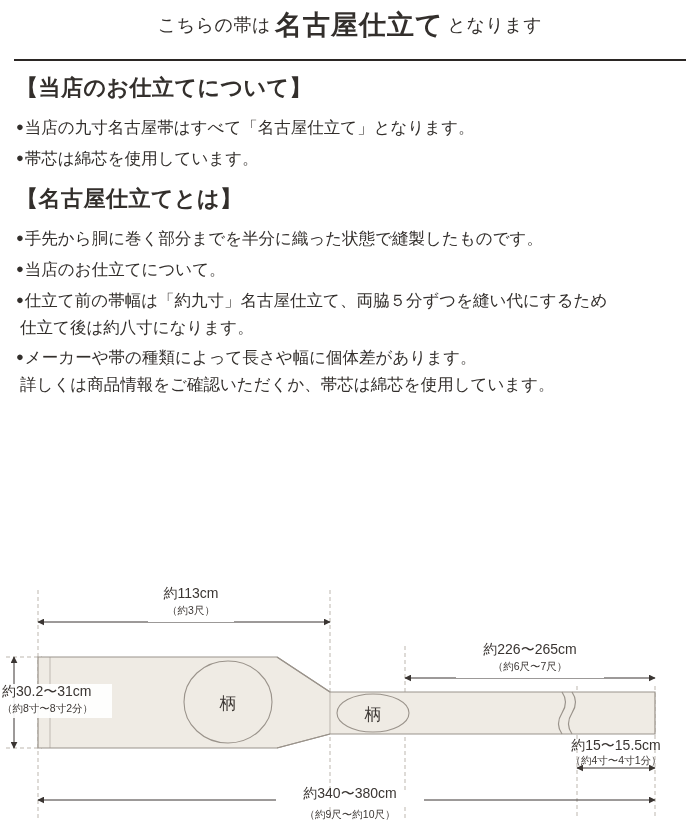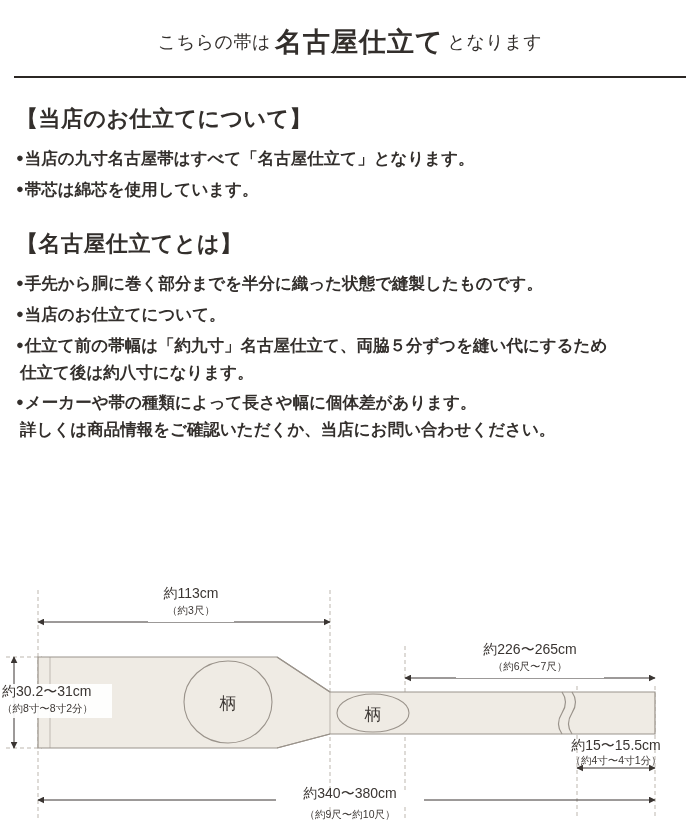--- a/index.html
+++ b/index.html
@@ -10,21 +10,21 @@
   body {
     width: 700px; height: 840px;
     font-family: "Liberation Serif", "DejaVu Serif", serif;
     color: #332f2c;
     position: relative;
     overflow: hidden;
   }
 
   
   .header {
-    padding-top: 24px;
+    padding-top: 7px;
     text-align: center;
     border-bottom: 2px solid #2b2724;
     padding-bottom: 16px;
     margin: 0 14px;
   }
   .header .small {
     font-size: 18px;
     letter-spacing: 0.5px;
     vertical-align: middle;
   }
@@ -35,30 +35,29 @@
     vertical-align: middle;
     padding: 0 4px;
   }
 
   
   .section { margin: 0 16px; }
   .sec-title {
     font-size: 22px;
     font-weight: bold;
     letter-spacing: 0.5px;
-    margin-top: 26px;
+    margin-top: 12px;
     margin-bottom: 12px;
   }
   .bullet-list { margin: 0; padding: 0; list-style: none; }
   .bullet-list li {
     font-size: 16.5px;
     line-height: 1.62;
     margin-bottom: 4px;
     position: relative;
-    font-weight: bold;
   }
   .bullet-list li .mark {
     font-size: 13px;
     vertical-align: 2px;
     margin-right: 1px;
   }
   .bullet-list li .cont {
     display: block;
     margin-left: 4px;
   }
@@ -109,21 +108,21 @@
     </li>
     <li>
       <span class="mark">●</span><span>当店のお仕立てについて。</span>
     </li>
     <li>
       <span class="mark">●</span><span>仕立て前の帯幅は「約九寸」名古屋仕立て、両脇５分ずつを縫い代にするため</span>
       <span class="cont">仕立て後は約八寸になります。</span>
     </li>
     <li>
       <span class="mark">●</span><span>メーカーや帯の種類によって長さや幅に個体差があります。</span>
-      <span class="cont">詳しくは商品情報をご確認いただくか、当店にお問い合わせください。</span>
+      <span class="cont">詳しくは商品情報をご確認いただくか、帯芯は綿芯を使用しています。</span>
     </li>
   </ul>
 </div>
 
 <div class="diagram-wrap">
 <svg width="700" height="272" viewBox="0 0 700 272" xmlns="http://www.w3.org/2000/svg">
 
   <g stroke="#bdb7af" stroke-width="1" stroke-dasharray="4 3">
     <line x1="38" y1="22" x2="38" y2="250"></line>
     <line x1="330" y1="22" x2="330" y2="250"></line>

